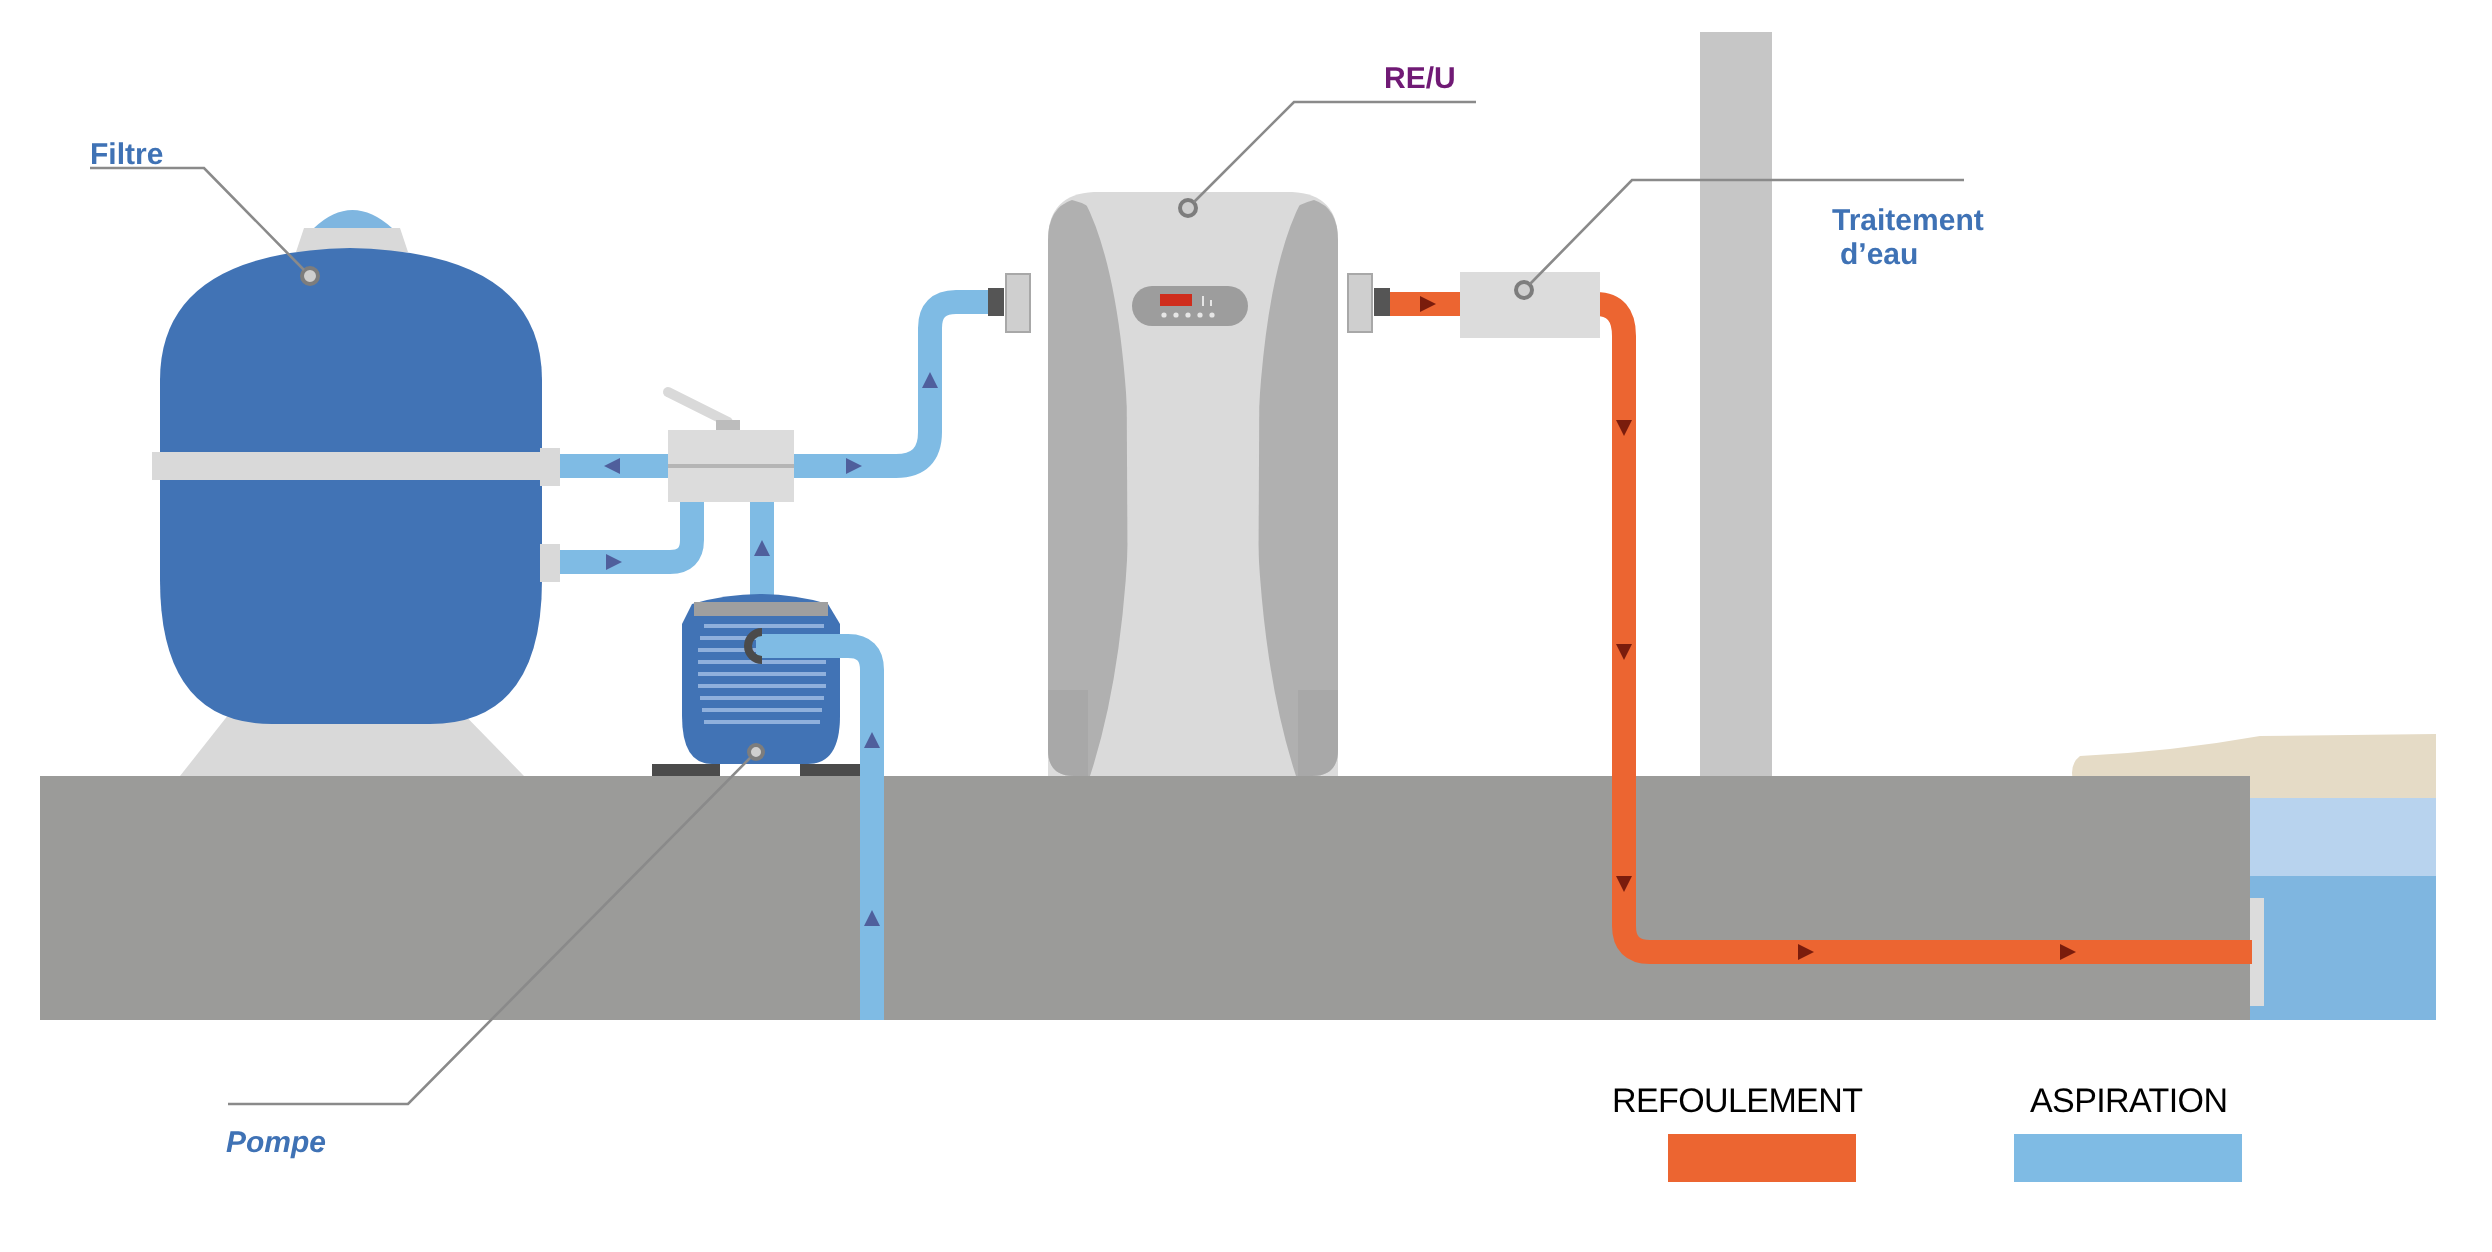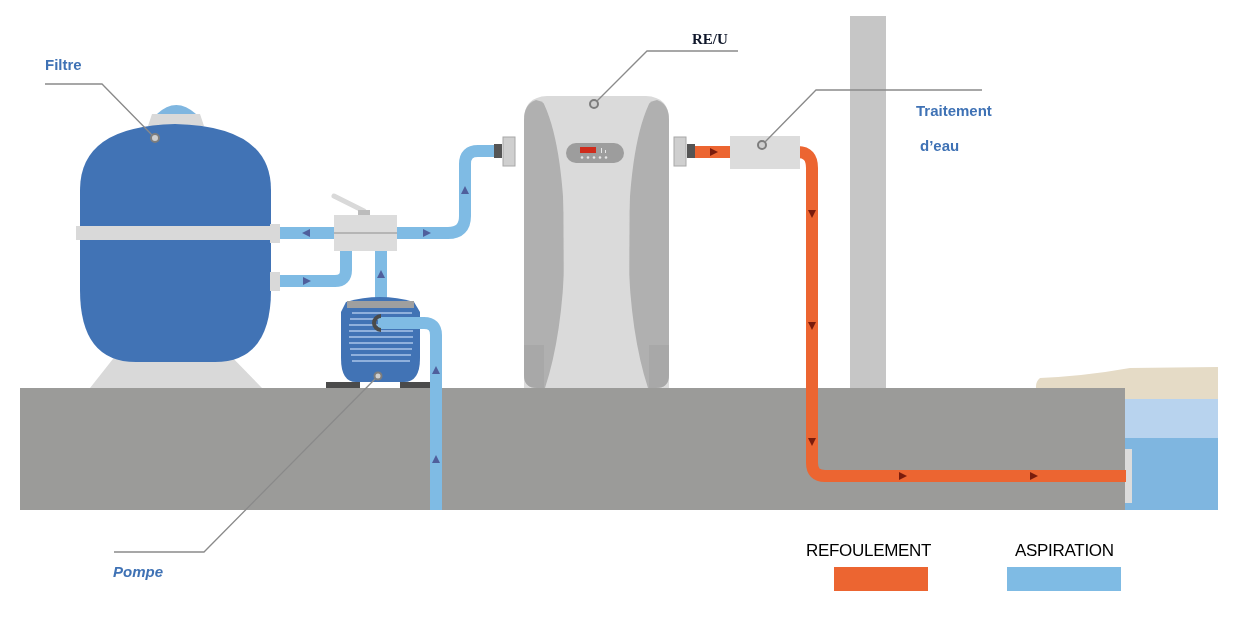--- a/index.html
+++ b/index.html
@@ -1,20 +1,20 @@
 <!DOCTYPE html>
 <html><head>
 <meta charset="utf-8">
 <style>
   html, body { margin: 0; padding: 0; background: #ffffff; }
   body { width: 1246px; height: 626px; position: relative; overflow: hidden; font-family: "Liberation Sans", sans-serif; }
   #diagram { position: absolute; left: 0; top: 0; width: 1246px; height: 626px; }
   .lbl { position: absolute; font-family: "Liberation Sans", sans-serif; font-weight: bold; font-size: 15px; line-height: 17px; }
   .lbl-blue { color: #3f72b5; }
-  .lbl-orange { color: #0f172a; font-family: Liberation Serif, serif; }
+  .lbl-orange { color: #701a75; }
   .legend-text { position: absolute; font-family: "Liberation Sans", sans-serif; font-size: 17px; color: #000000; letter-spacing: -0.3px; }
   .legend-swatch { position: absolute; height: 24px; }
 </style>
 </head>
 <body>
 
 <svg id="diagram" width="1246" height="626" viewBox="0 0 1246 626" xmlns="http://www.w3.org/2000/svg">
 
   <rect x="850" y="16" width="36" height="376" fill="#c6c6c6"></rect>
 
@@ -132,24 +132,24 @@
   </g>
 
   <g fill="none" stroke="#8a8a8a" stroke-width="1.3">
     <polyline points="45,84 102,84 152,135"></polyline>
     <polyline points="738,51 647,51 597,101"></polyline>
     <polyline points="982,90 816,90 765,142"></polyline>
     <polyline points="114,552 204,552 375,379"></polyline>
   </g>
 </svg>
 
-<div class="lbl lbl-blue" style="left:45px; top:56px;text-align:center;">Filtre</div>
+<div class="lbl lbl-blue" style="left:45px; top:69px;text-align:center;">Filtre</div>
 <div class="lbl lbl-orange" style="left:692px; top:31px;">RE/U</div>
 <div class="lbl lbl-blue" style="left:916px; top:102px;">Traitement</div>
-<div class="lbl lbl-blue" style="left:920px; top:119px;margin-top:18px;">d’eau</div>
+<div class="lbl lbl-blue" style="left:920px; top:119px;">d’eau</div>
 <div class="lbl lbl-blue" style="left:113px; top:563px;font-style:italic;">Pompe</div>
 
 <div>
   <div class="legend-text" style="left:806px; top:541px;">REFOULEMENT</div>
   <div class="legend-swatch" id="sw0" style="left: 834px; top: 567px; width: 94px; background: rgb(236, 101, 49);"></div>
   <div class="legend-text" style="left:1015px; top:541px;">ASPIRATION</div>
   <div class="legend-swatch" id="sw1" style="left: 1007px; top: 567px; width: 114px; background: rgb(127, 187, 228);"></div>
 </div>
 
 </body></html>

